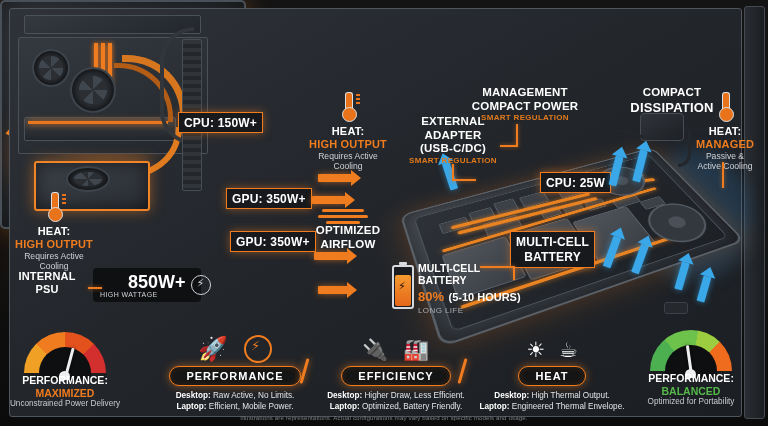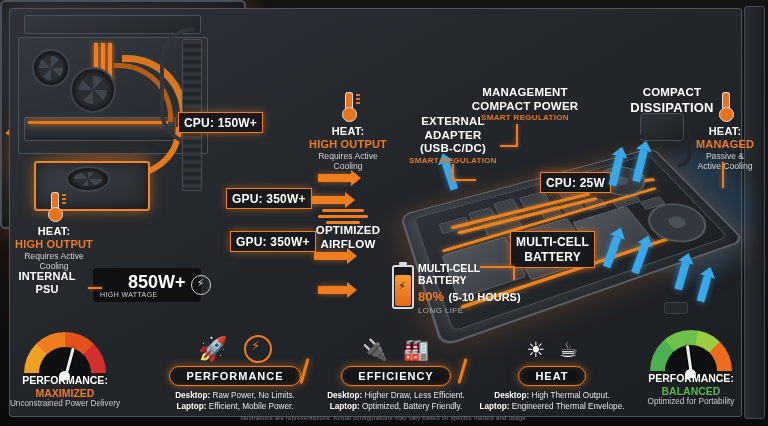--- a/index.html
+++ b/index.html
@@ -423,21 +423,21 @@
 
   <div class="feature" style="left:160px;top:332px;width:150px;">
     <div style="height:34px;display:flex;justify-content:center;align-items:center;gap:16px;">
       <span style="font-size:24px;color:#ef7c1f;line-height:1;">🚀</span>
       <span style="width:24px;height:24px;border:2.2px solid #ef7c1f;border-radius:50%;position:relative;display:inline-block;">
         <span style="position:absolute;left:5px;top:1px;font-size:13px;color:#ef7c1f;">⚡</span>
       </span>
     </div>
     <div class="pill">PERFORMANCE</div>
     <div class="feat-lines">
-      <div><b>Desktop:</b><span> Raw Power, No Limits.</span></div>
+      <div><b>Desktop:</b><span> Raw Active, No Limits.</span></div>
       <div><b>Laptop:</b><span> Efficient, Mobile Power.</span></div>
     </div>
   </div>
   <div class="slash" style="left:303px;top:358px;"></div>
 
   <div class="feature" style="left:316px;top:332px;width:160px;">
     <div style="height:34px;display:flex;justify-content:center;align-items:center;gap:14px;">
       <span style="font-size:21px;color:#fff;line-height:1;">🔌</span>
       <span style="font-size:21px;color:#fff;line-height:1;">🏭</span>
     </div>

